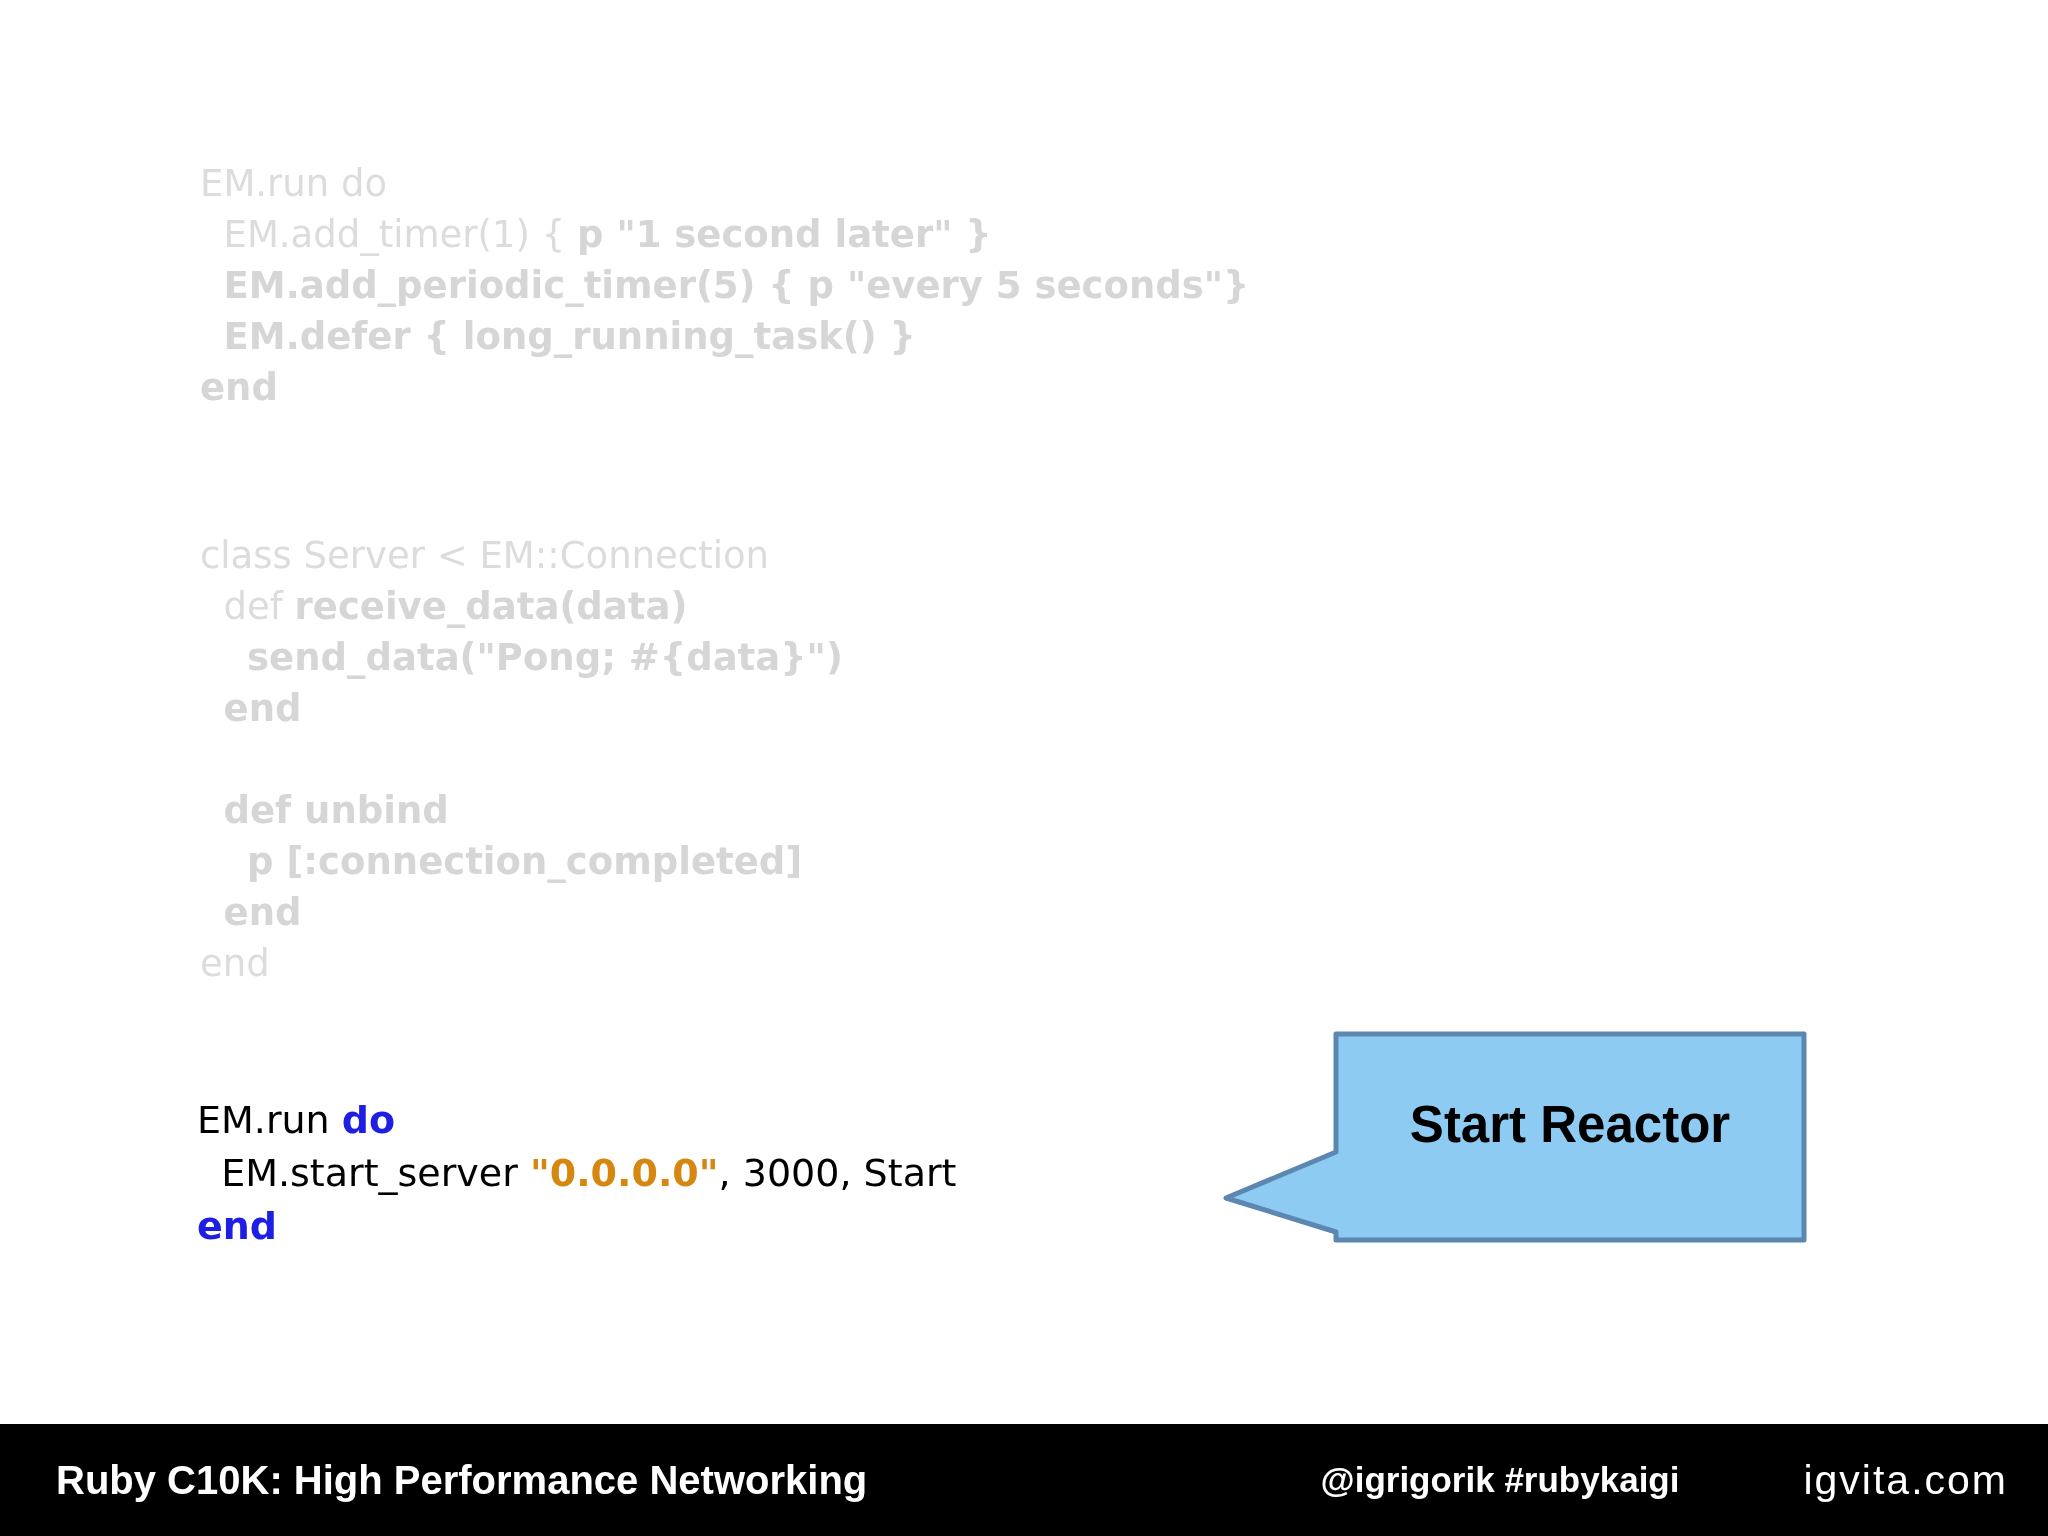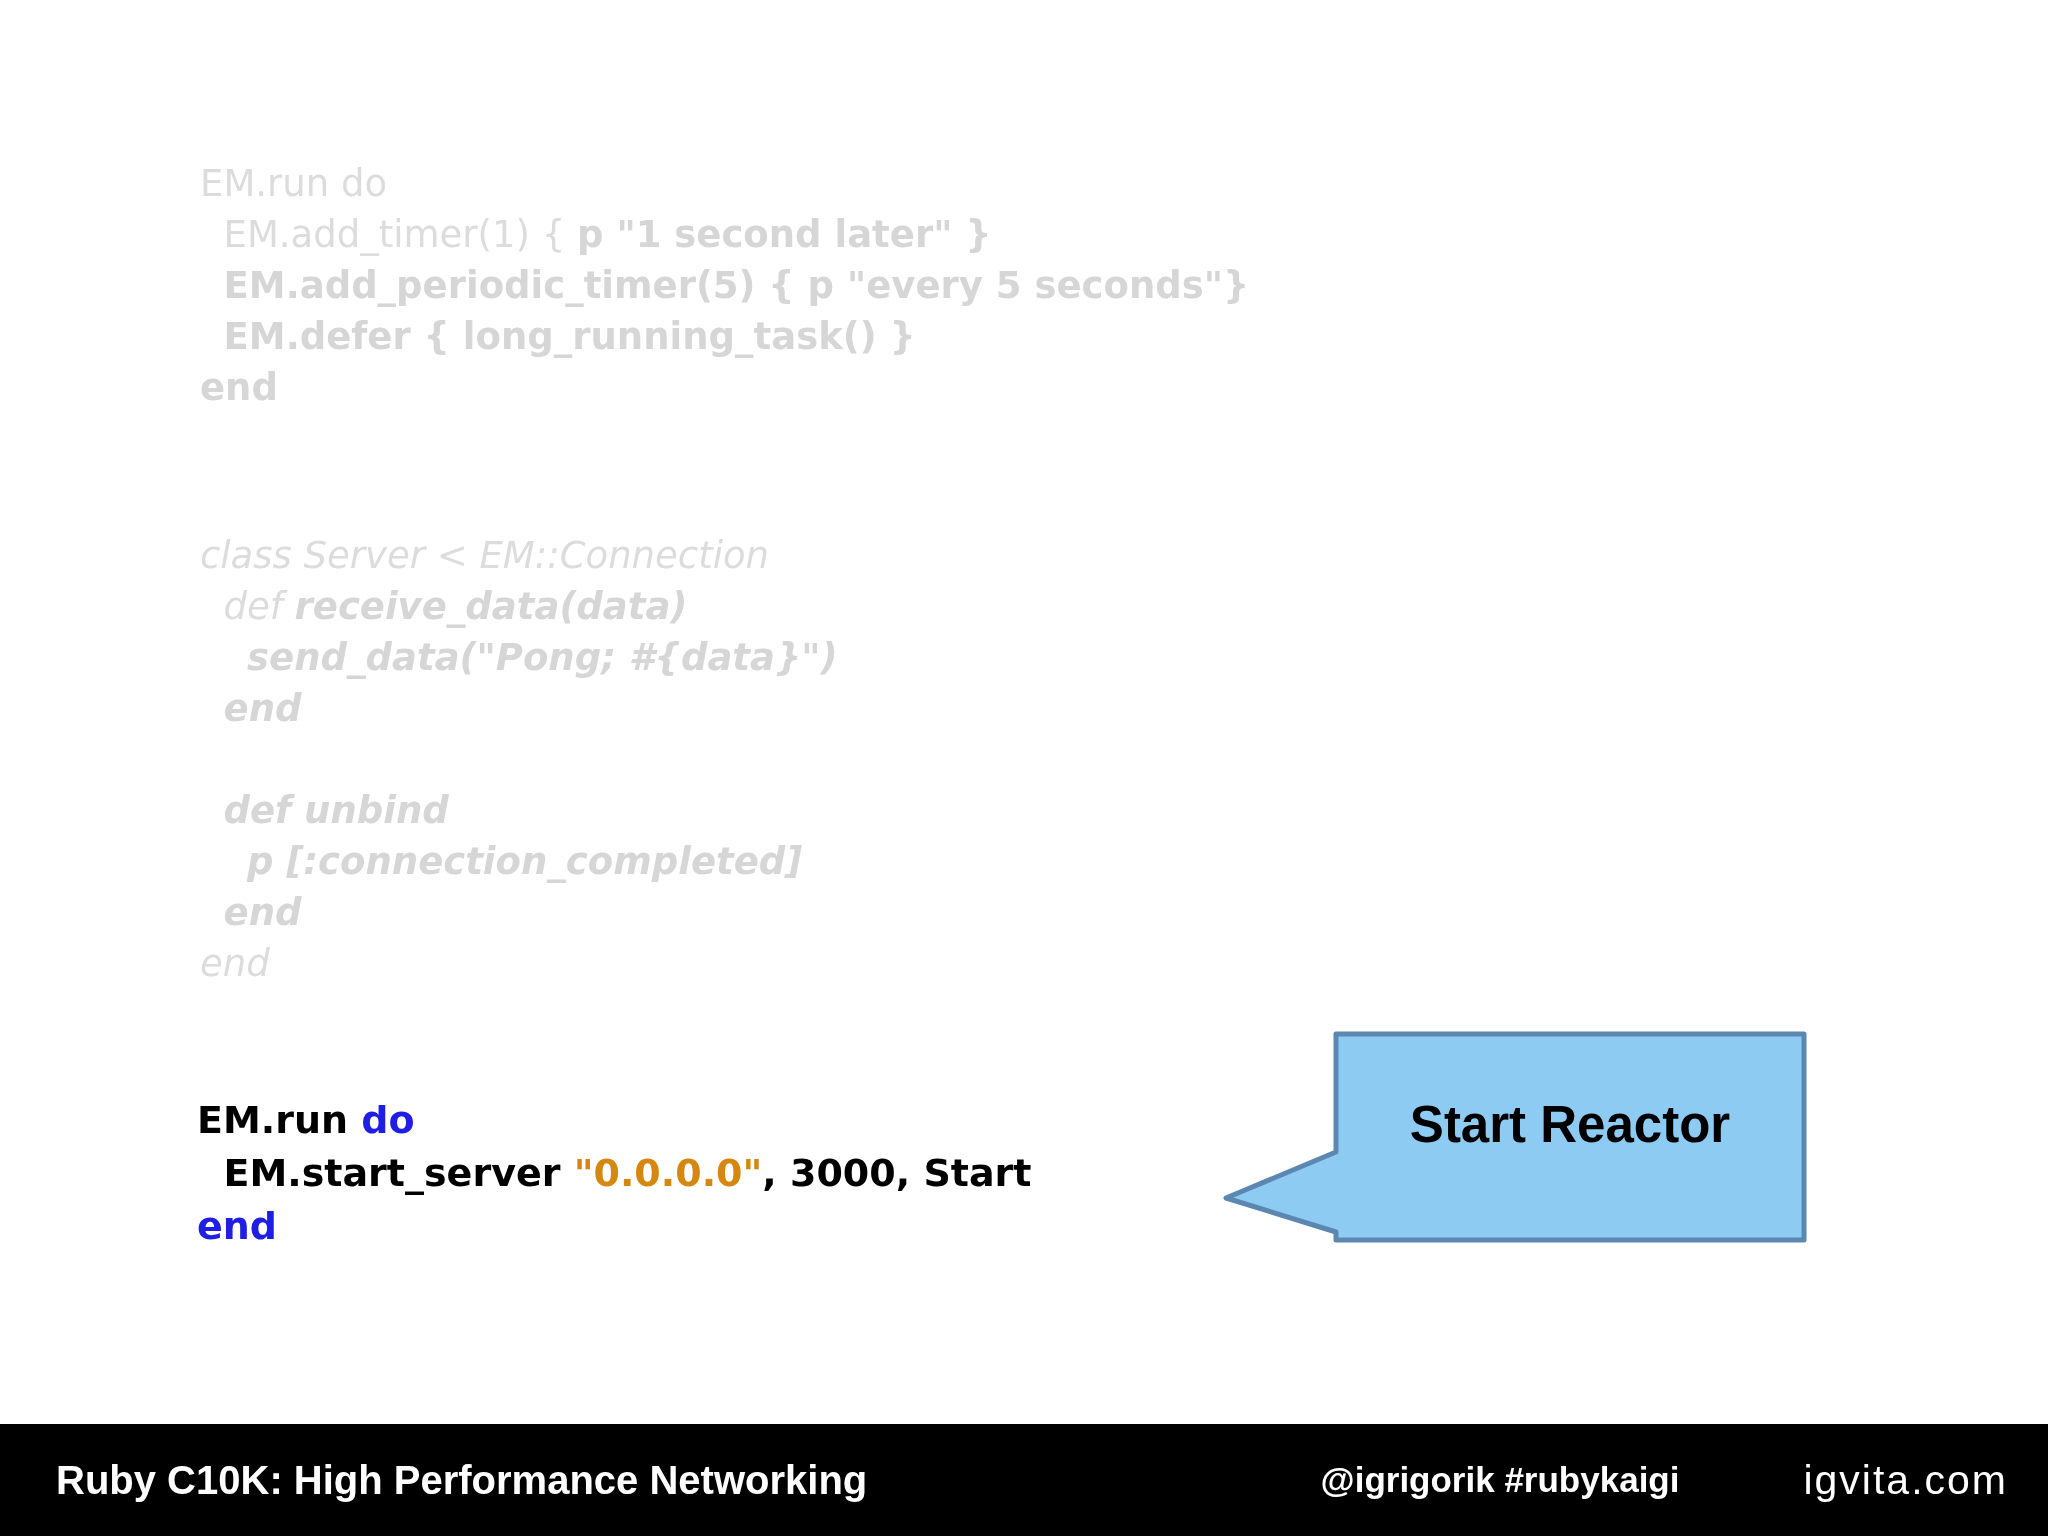--- a/index.html
+++ b/index.html
@@ -12,26 +12,26 @@
     height: 1536px;
     background: var(--bg, #ffffff);
     overflow: hidden;
   }
 
   
   .code { position: absolute; white-space: pre; }
   .code-line { white-space: pre; }
 
   .block-timers  { left: 200px; top: 158px;  font-size: 37px; line-height: 51px; }
-  .block-server  { left: 200px; top: 530px;  font-size: 37px; line-height: 51px; font-style: italic; }
+  .block-server  { left: 200px; top: 530px;  font-size: 37px; line-height: 51px; }
   .block-active  { left: 197px; top: 1094px; font-size: 38px; line-height: 53px; }
 
   .seg-r   { color: var(--faded, #dcdcdc); font-weight: 400; }
   .seg-b   { color: var(--faded-bold, #d6d6d6); font-weight: 700; }
-  .seg-k   { color: var(--code-black, #000000); font-weight: 700; }
+  .seg-k   { color: var(--code-black, #000000); font-weight: 400; }
   .seg-kw  { color: var(--kw-blue, #1e1ee4); font-weight: 700; }
   .seg-str { color: var(--str-orange, #d5870f); font-weight: 700; }
 
   
   .callout-shape { position: absolute; left: 1180px; top: 1010px; width: 660px; height: 260px; }
   .callout-label {
     position: absolute;
     left: 1336px; top: 1034px; width: 468px; height: 206px;
     display: flex; align-items: center; justify-content: center;
     padding-bottom: 26px;

